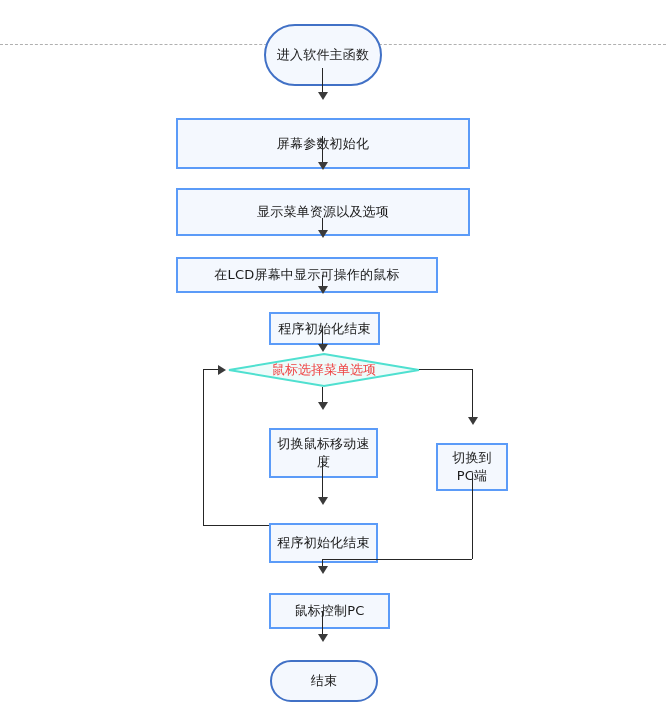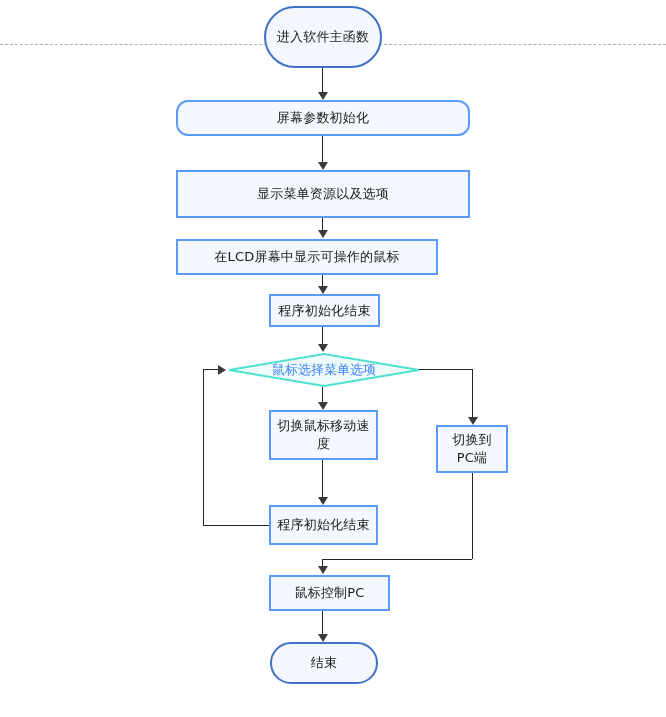--- a/index.html
+++ b/index.html
@@ -30,20 +30,21 @@
     position: absolute;
     box-sizing: border-box;
     display: flex;
     align-items: center;
     justify-content: center;
     text-align: center;
     color: #1a1a1a;
     font-size: 13px;
     line-height: 1.38;
     letter-spacing: 0.2px;
+    margin-top: 18px;
   }
   .node-process {
     background: #f4f8fe;
     border: 2px solid #5b9bf8;
   }
   .node-terminal {
     background: #f4f8fe;
     border: 2px solid #4171c6;
     border-radius: 999px;
   }
@@ -61,21 +62,21 @@
   }
   .node-decision svg {
     position: absolute;
     left: 0;
     top: 0;
   }
   .node-decision .node-label {
     position: relative;
     z-index: 2;
     font-size: 13px;
-    color: #3b82f6;
+    color: #ef4444;
   }
   
   .conn {
     position: absolute;
     background: #262626;
   }
   .conn-v { width: 1px; }
   .conn-h { height: 1px; }
   .arrow-down {
     position: absolute;
@@ -101,21 +102,21 @@
 
   <div class="guide-line"></div>
 
   <div class="node node-terminal" style="left:264px; top:6px; width:118px; height:62px;">
     <span class="node-label">进入软件主函数</span>
   </div>
 
   <div class="conn conn-v" style="left:322px; top:68px; height:24px;"></div>
   <div class="arrow-down" style="left:318px; top:92px;"></div>
 
-  <div class="node node-process" style="left:176px; top:100px; width:294px; height:36px;border-radius:12px;">
+  <div class="node node-process" style="left:176px; top:100px; width:294px; height:51px;">
     <span class="node-label">屏幕参数初始化</span>
   </div>
 
   <div class="conn conn-v" style="left:322px; top:136px; height:26px;"></div>
   <div class="arrow-down" style="left:318px; top:162px;"></div>
 
   <div class="node node-process" style="left:176px; top:170px; width:294px; height:48px;">
     <span class="node-label">显示菜单资源以及选项</span>
   </div>
 

